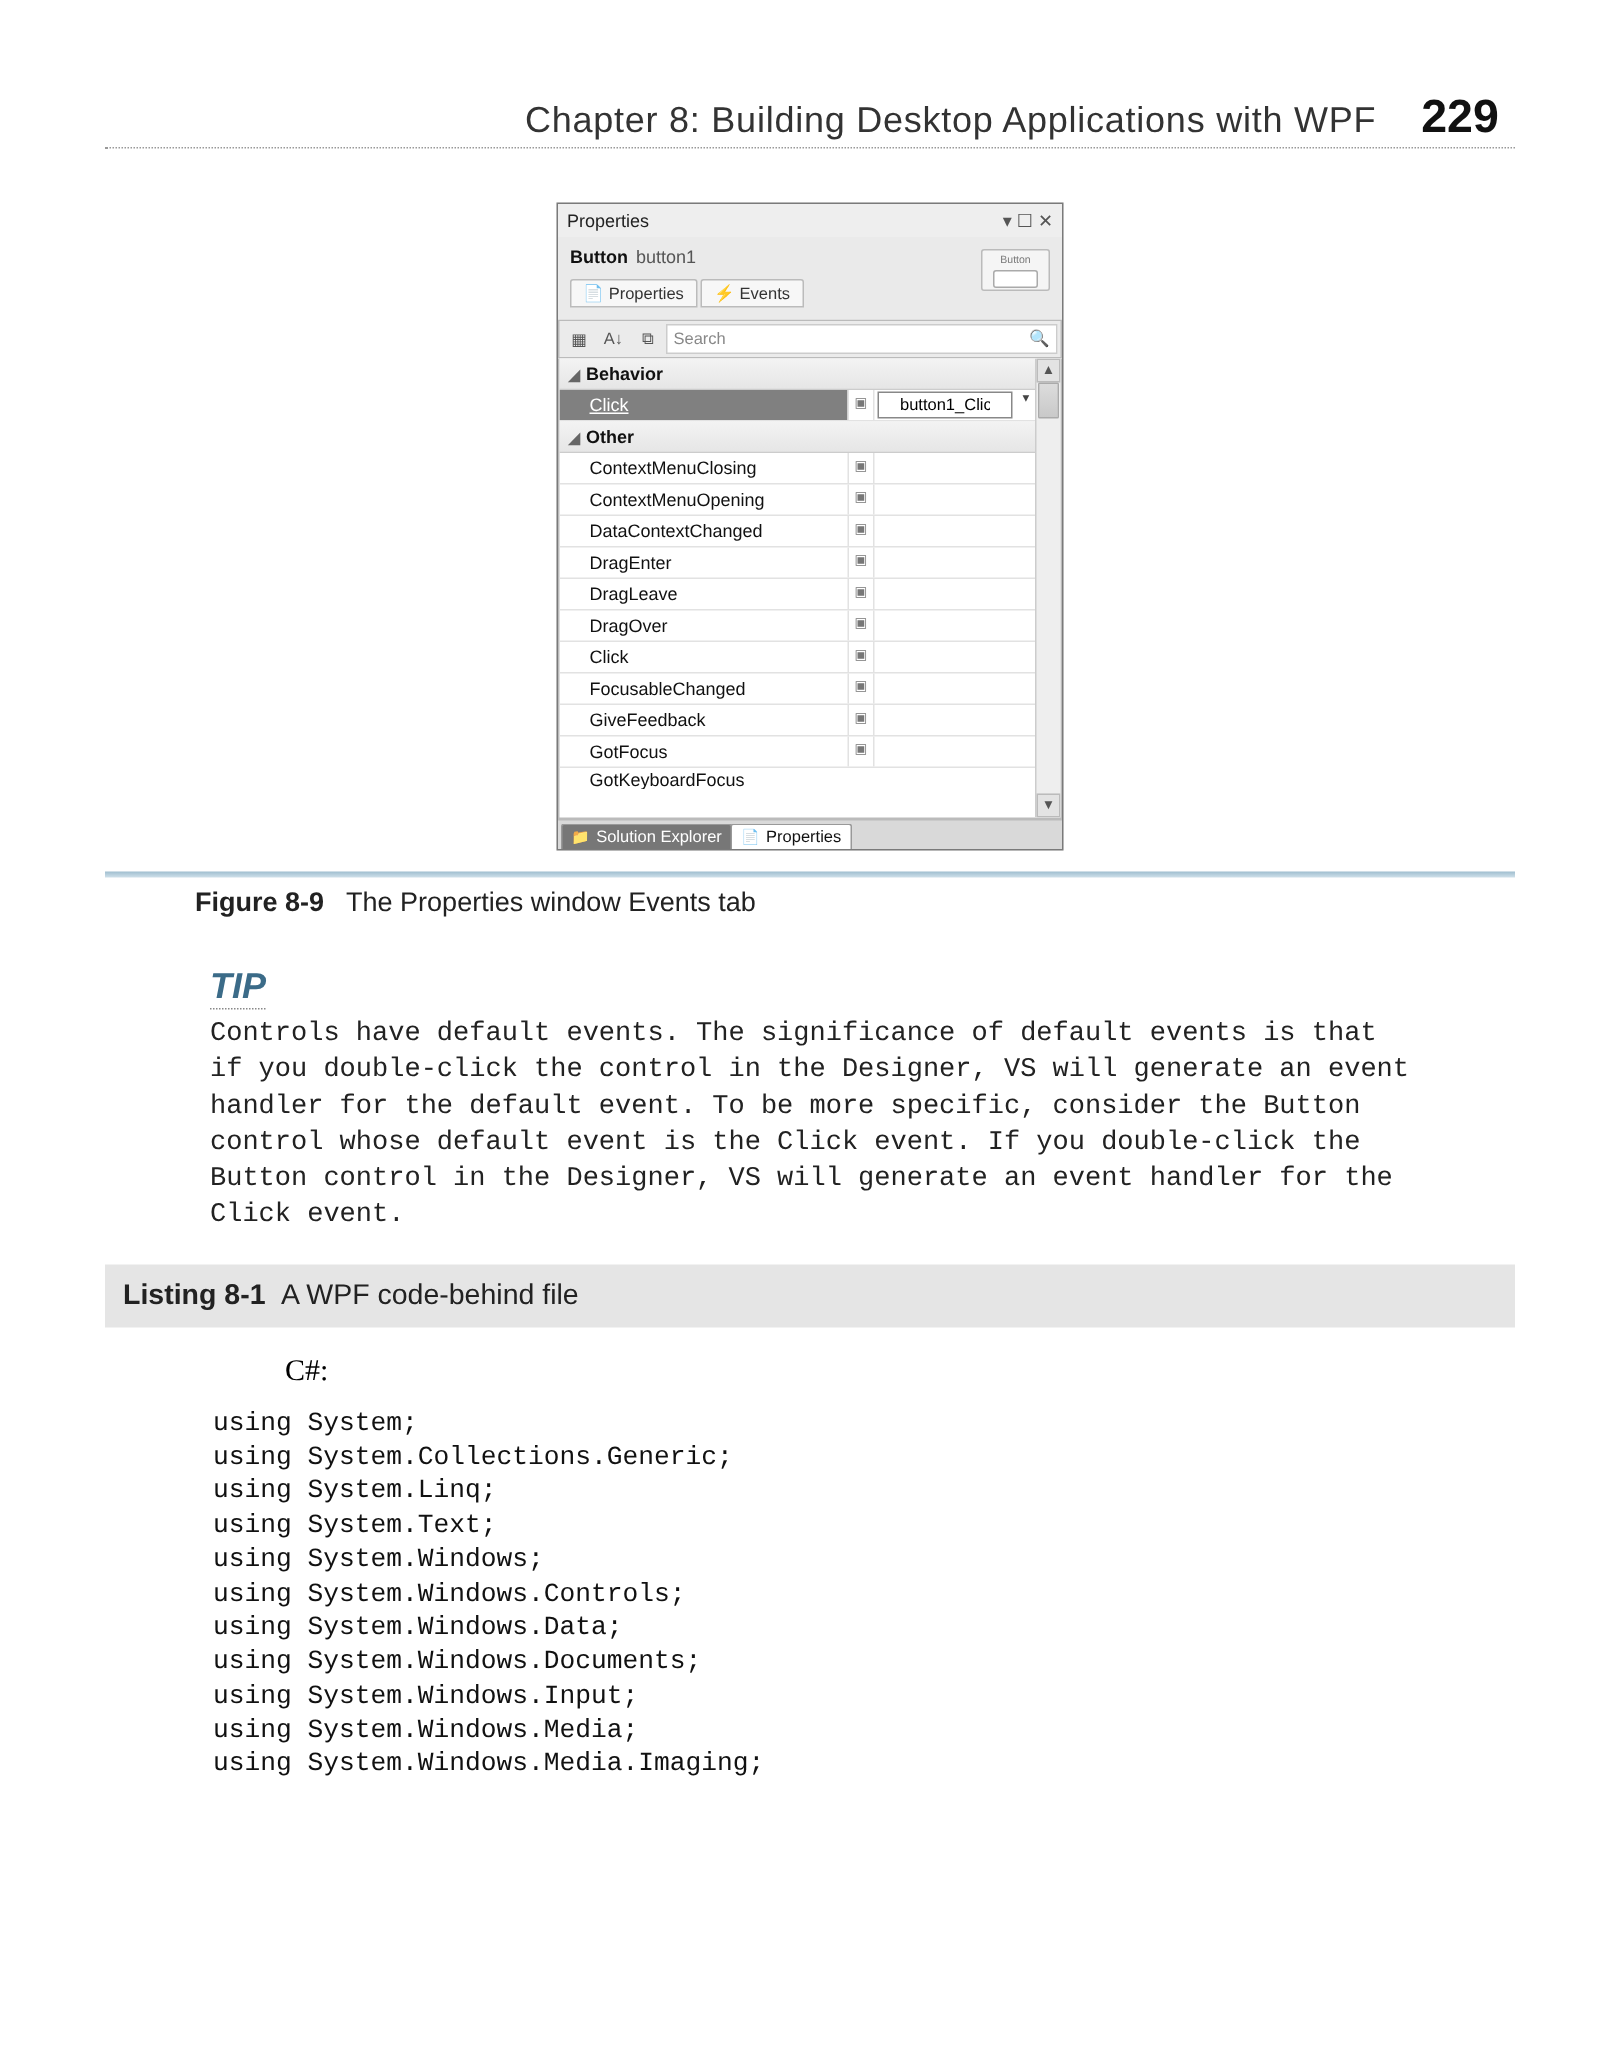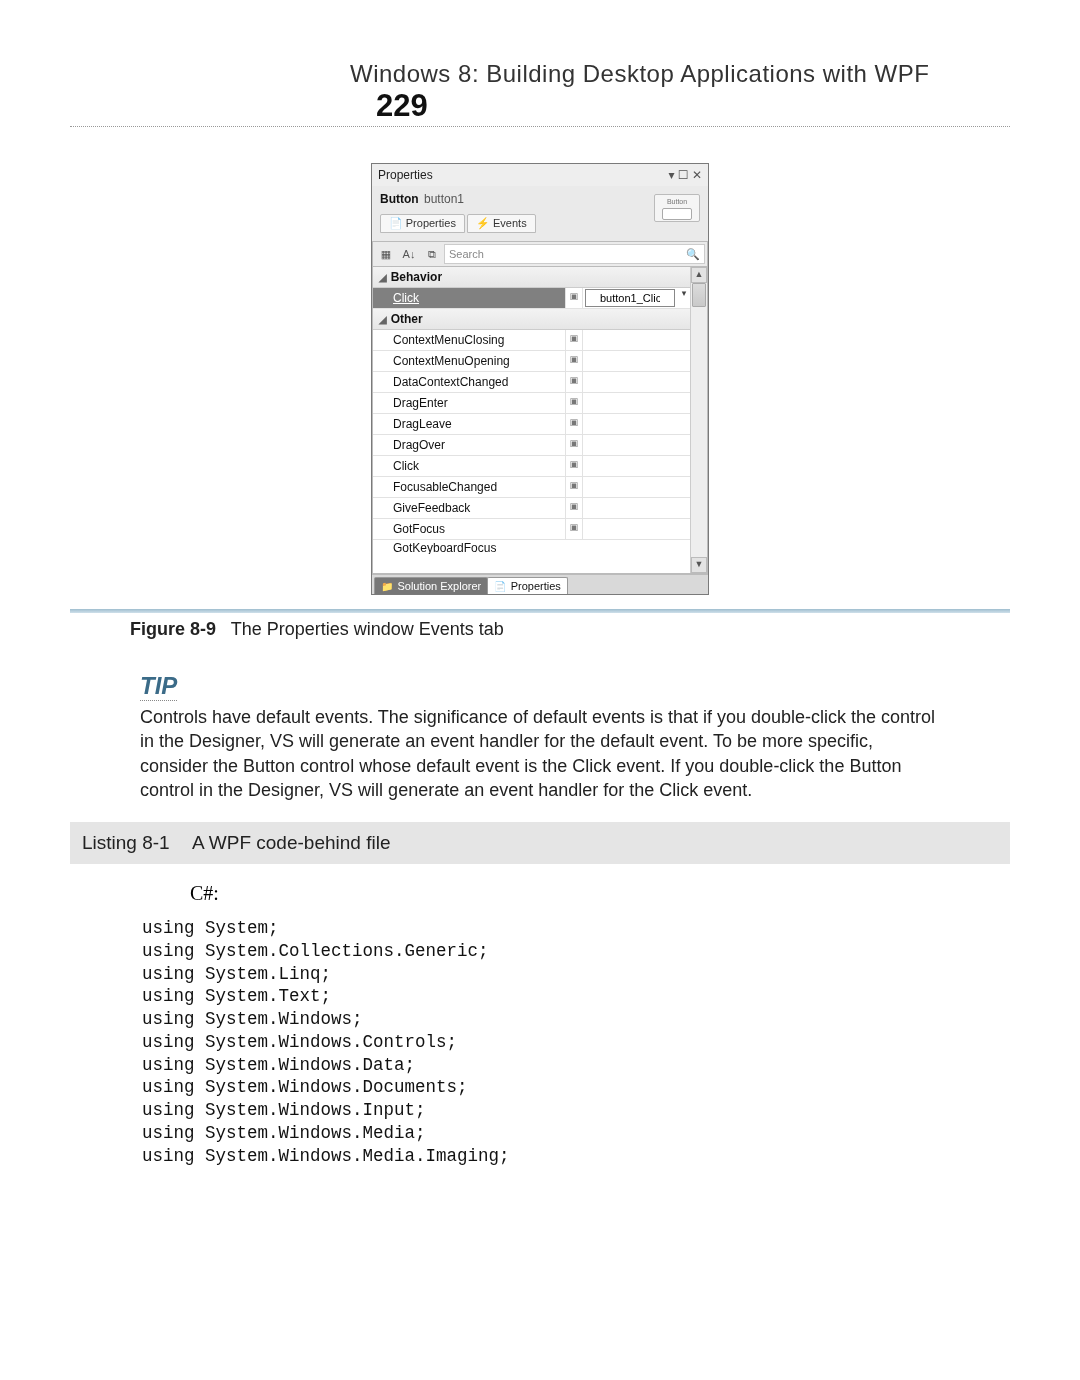--- a/index.html
+++ b/index.html
@@ -159,46 +159,46 @@
   }
   .fig-caption .fb { font-weight:700; }
   .tip-block { margin:32px 0 20px 70px; }
   .tip-label {
     font-family:'Futura','Trebuchet MS',Arial,sans-serif;
     font-style:italic; font-weight:700; color:#3b6b88;
     font-size:24px; border-bottom:1px dotted #888;
     display:inline-block; padding-bottom:0; margin-bottom:4px;
   }
   .tip-text {
-    font-family:Liberation Sans, sans-serif;
+    font-family:Liberation Mono, monospace;
     font-size:18px; color:#222; line-height:1.35;
     max-width:800px;
   }
   .listing-bar {
     background:#e5e5e5; padding:10px 12px;
     font-family:'Futura','Trebuchet MS',Arial,sans-serif;
     font-size:19px; color:#222; margin:10px 0 18px 0;
   }
-  .listing-bar .lb { font-weight:400; margin-right:18px; }
+  .listing-bar .lb { font-weight:700; margin-right:6px; }
   .code-lang {
     font-family:'Times New Roman',serif; font-size:20px;
     margin-left:120px; margin-bottom:12px;
   }
   .code-block {
     font-family:'Courier New',monospace; font-size:17.5px;
     color:#111; white-space:pre; line-height:1.3; margin-left:72px;
   }
 </style>
 </head>
 <body>
 
 <div class="page">
 
   <div class="header-row">
-    <span class="header-title">Windows 8:   Building Desktop Applications with WPF</span>
+    <span class="header-title">Chapter 8:   Building Desktop Applications with WPF</span>
     <span class="page-num">229</span>
   </div>
 
   <div class="figure-wrap">
     <div class="props-window">
 
       <div class="props-title">
         <span>Properties</span>
         <span class="icons">▾ ☐ ✕</span>
       </div>

